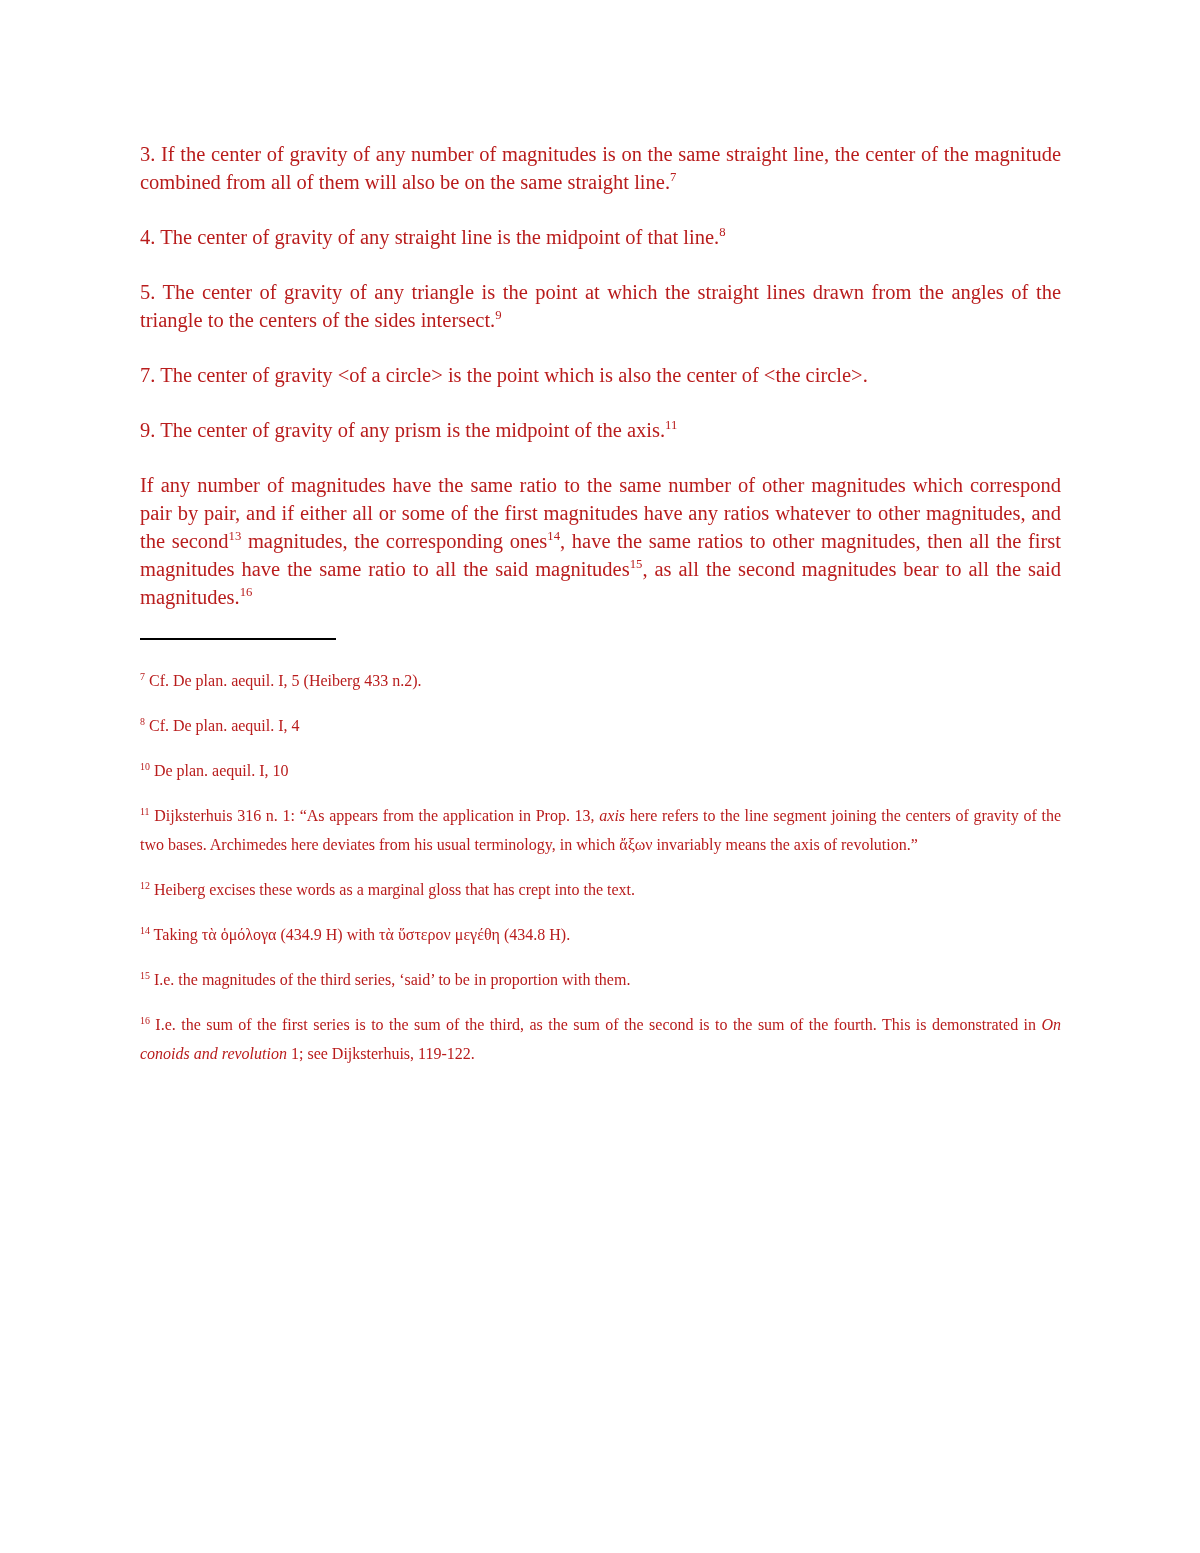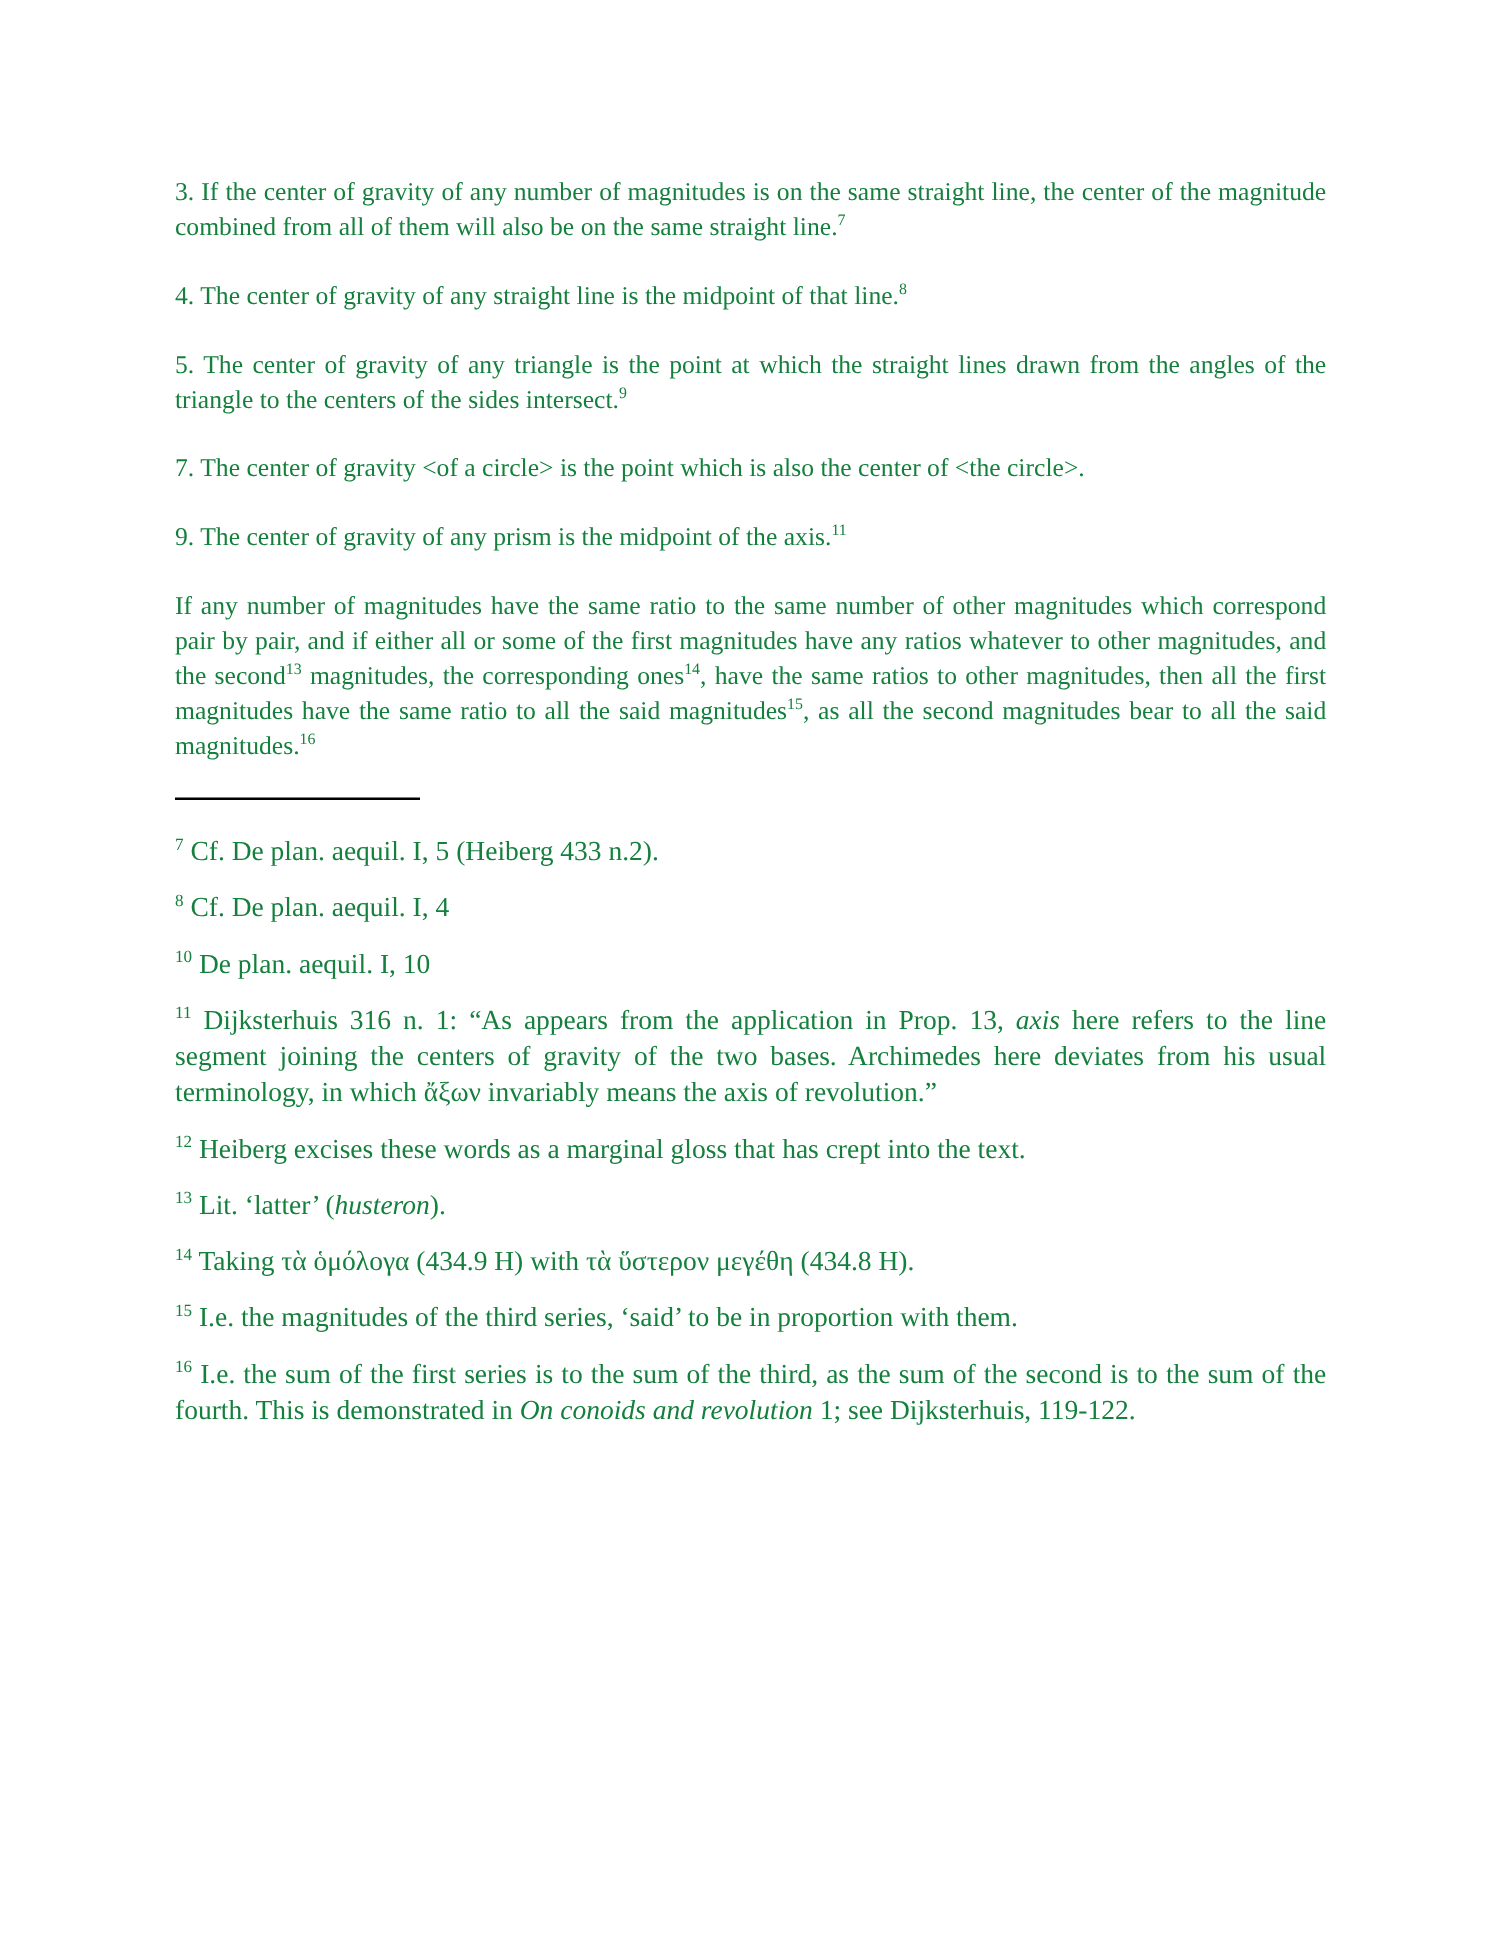--- a/index.html
+++ b/index.html
@@ -5,21 +5,21 @@
   html, body {
     margin: 0;
     padding: 0;
     background: #ffffff;
   }
   .page {
     position: relative;
     width: 1200px;
     height: 1200px;
     background: #ffffff;
-    color: #15803d;
+    color: #b91c1c;
     font-family: "Liberation Serif", "DejaVu Serif", serif;
     overflow: hidden;
   }
   .content {
     position: absolute;
     left: 140px;
     top: 140px;
     width: 921px;
   }
   .para {
@@ -29,21 +29,21 @@
     text-align: justify;
   }
   .footnote-rule {
     width: 196px;
     height: 0;
     border: none;
     border-top: 2px solid #000000;
     margin: 8px 0 26px 0;
   }
   .footnote {
-    font-size: 22px;
+    font-size: 16px;
     line-height: 29px;
     margin: 0 0 16px 0;
     text-align: justify;
   }
   sup {
     font-size: 0.62em;
     line-height: 0;
     vertical-align: super;
   }
   .it {
@@ -70,21 +70,20 @@
     <p class="para"><span>9. The center of gravity of any prism is the midpoint of the axis.</span><sup>11</sup></p>
     <p class="para"><span>If any number of magnitudes have the same ratio to the same number of other magnitudes which correspond pair by pair, and if either all or some of the first magnitudes have any ratios whatever to other magnitudes, and the second</span><sup>13</sup><span> magnitudes, the corresponding ones</span><sup>14</sup><span>, have the same ratios to other magnitudes, then all the first magnitudes have the same ratio to all the said magnitudes</span><sup>15</sup><span>, as all the second magnitudes bear to all the said magnitudes.</span><sup>16</sup></p>
 
     <hr class="footnote-rule">
 
     <p class="footnote"><sup>7</sup><span> Cf. De plan. aequil. I, 5 (Heiberg 433 n.2).</span></p>
     <p class="footnote"><sup>8</sup><span> Cf. De plan. aequil. I, 4</span></p>
     <p class="footnote"><sup>10</sup><span> De plan. aequil. I, 10</span></p>
     <p class="footnote"><sup>11</sup><span> Dijksterhuis 316 n. 1: “As appears from the application in Prop. 13, </span><span class="it">axis</span><span> here refers to the line segment joining the centers of gravity of the two bases. Archimedes here deviates from his usual terminology, in which ἄξων invariably means the axis of revolution.”</span></p>
     <p class="footnote"><sup>12</sup><span> Heiberg excises these words as a marginal gloss that has crept into the text.</span></p>
-    <p class="footnote"><sup>13</sup><span> Lit. ‘latter’ (</span><span class="it">husteron</span><span>).</span></p>
     <p class="footnote"><sup>14</sup><span> Taking τὰ ὁμόλογα (434.9 H) with τὰ ὕστερον μεγέθη (434.8 H).</span></p>
     <p class="footnote"><sup>15</sup><span> I.e. the magnitudes of the third series, ‘said’ to be in proportion with them.</span></p>
     <p class="footnote"><sup>16</sup><span> I.e. the sum of the first series is to the sum of the third, as the sum of the second is to the sum of the fourth. This is demonstrated in </span><span class="it">On conoids and revolution</span><span> 1; see Dijksterhuis, 119-122.</span></p>
 
   </div>
 
   <div class="page-number">3</div>
 </div>
 
 </body></html>

